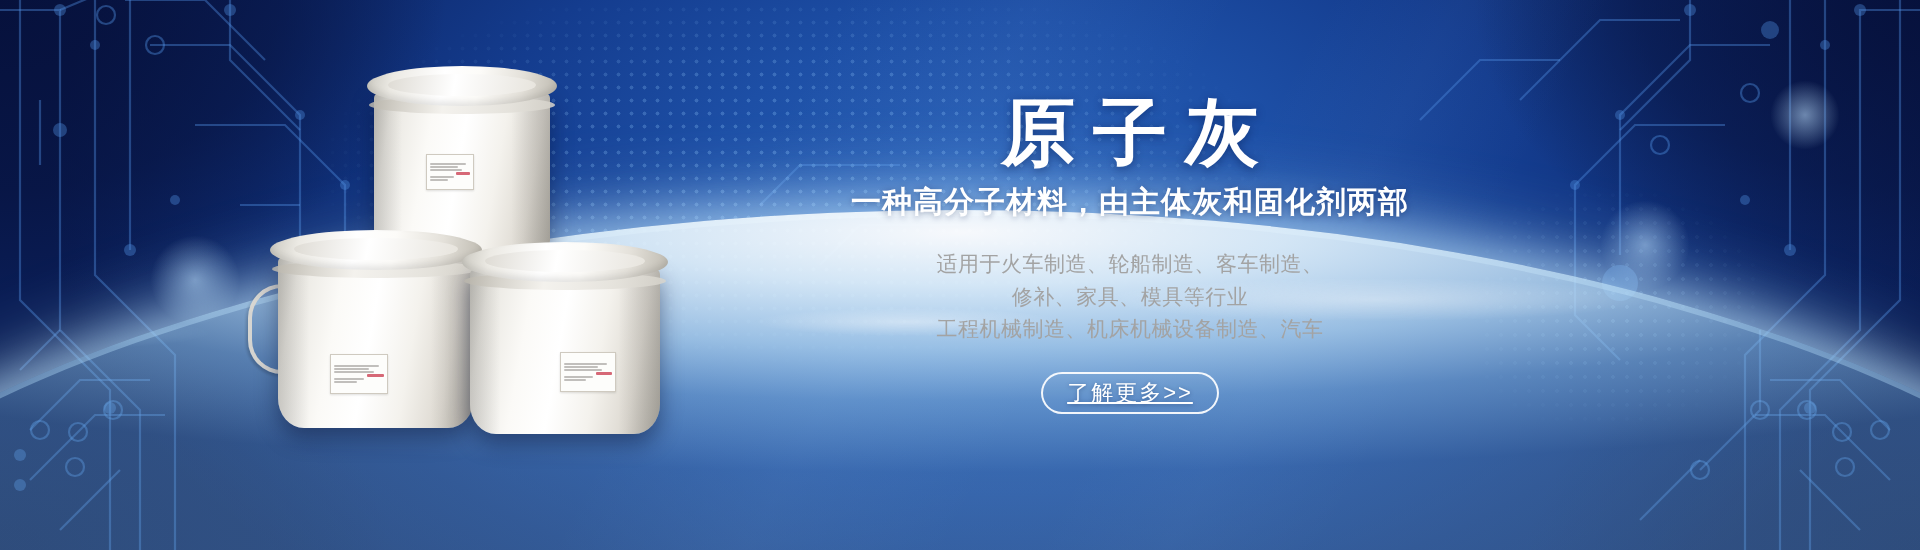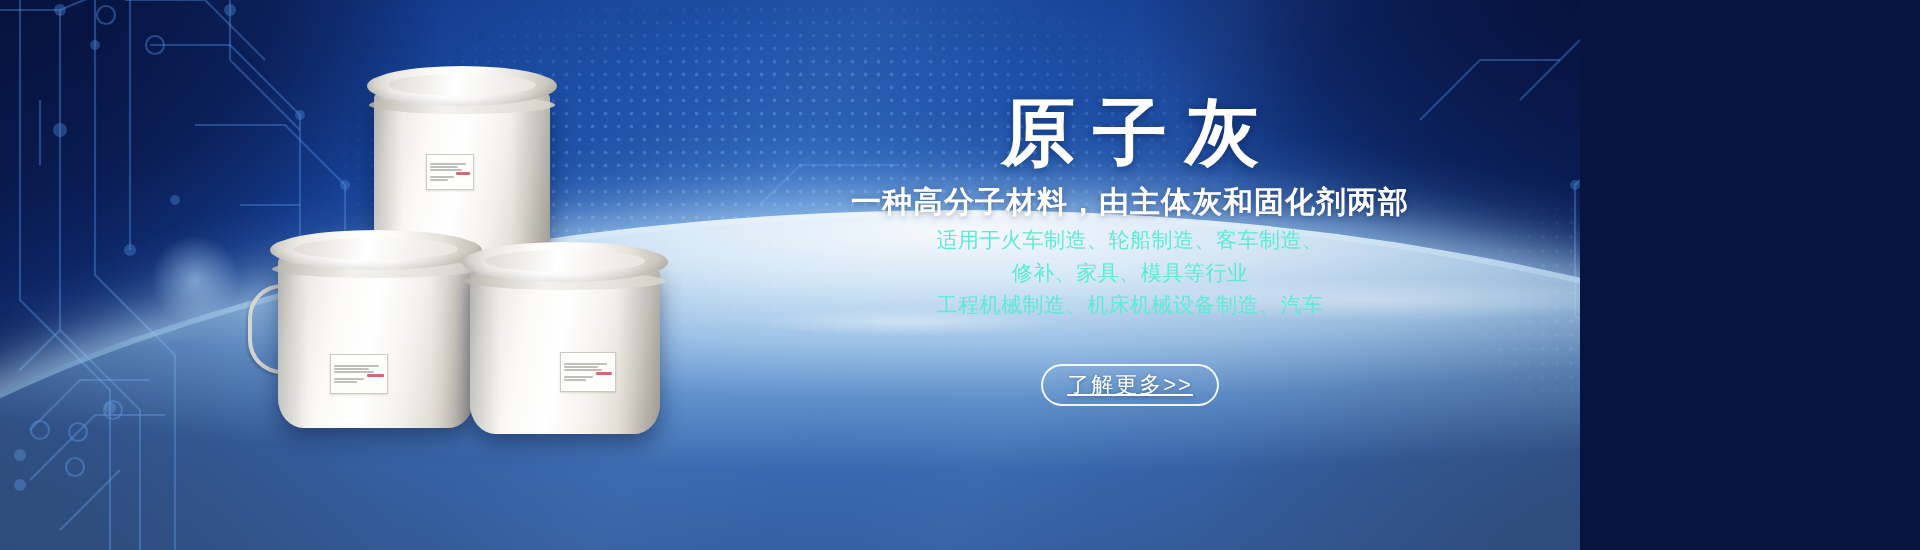--- a/index.html
+++ b/index.html
@@ -1,18 +1,18 @@
 <!DOCTYPE html>
 <html><head>
 <meta charset="utf-8">
 <style>
   html,body{margin:0;padding:0;background:#06143f;}
   *{box-sizing:border-box;}
   .banner{
-    position:relative;width:1580px;height:550px;overflow:hidden;
+    position:relative;width:1920px;height:550px;overflow:hidden;
     font-family:"Liberation Sans","DejaVu Sans",sans-serif;
     background:#12317e;
   }
 
   
   .bg-base{position:absolute;inset:0;
     background:
       radial-gradient(ellipse 950px 560px at 52% 34%, #2a62b8 0%, #1d4fa6 30%, #143c8e 55%, #0e2a6e 78%, #0a1d55 100%);
   }
   .bg-corner-dark{position:absolute;inset:0;
@@ -109,35 +109,34 @@
   #bk-right{left:200px;top:196px;width:190px;height:166px;}
 
   
   .content{position:absolute;left:760px;top:96px;width:740px;text-align:center;color:#fff;}
   .title{
     font-size:74px;line-height:1;font-weight:700;letter-spacing:18px;
     text-indent:18px;margin:0 0 6px 0;color:#ffffff;
     text-shadow:0 2px 10px rgba(0,20,70,.45);
   }
   .subtitle{
-    font-size:30px;line-height:1.2;font-weight:700;letter-spacing:1px;margin:14px 0 4px 0;color:#ffffff;
+    font-size:30px;line-height:1.2;font-weight:700;letter-spacing:1px;margin:14px 0 28px 0;color:#ffffff;
     text-shadow:0 1px 6px rgba(0,20,70,.4);
   }
-  .desc{font-size:21px;line-height:1.55;color:#5eead4;font-weight:400;margin:0;letter-spacing:.5px;}
+  .desc{font-size:21px;line-height:1.55;color:#a3a3a3;font-weight:400;margin:0;letter-spacing:.5px;}
   .desc div{white-space:nowrap;}
 
   .cta-wrap{margin-top:26px;display:flex;justify-content:center;}
   .cta{
     display:inline-flex;align-items:center;justify-content:center;
     min-width:174px;height:42px;padding:0 24px;
     border:2px solid rgba(255,255,255,.92);border-radius:21px;
     color:#fff;font-size:22px;letter-spacing:2px;cursor:pointer;
     background:rgba(255,255,255,.02);
     text-shadow:0 1px 4px rgba(0,20,70,.35);
-    margin-top:16px;
   }
 
   .spark{position:absolute;border-radius:50%;background:radial-gradient(rgba(190,225,255,.55),rgba(190,225,255,0) 70%);}
 </style>
 </head>
 <body>
 
 <div class="banner">
 
   <div class="bg-base"></div>

